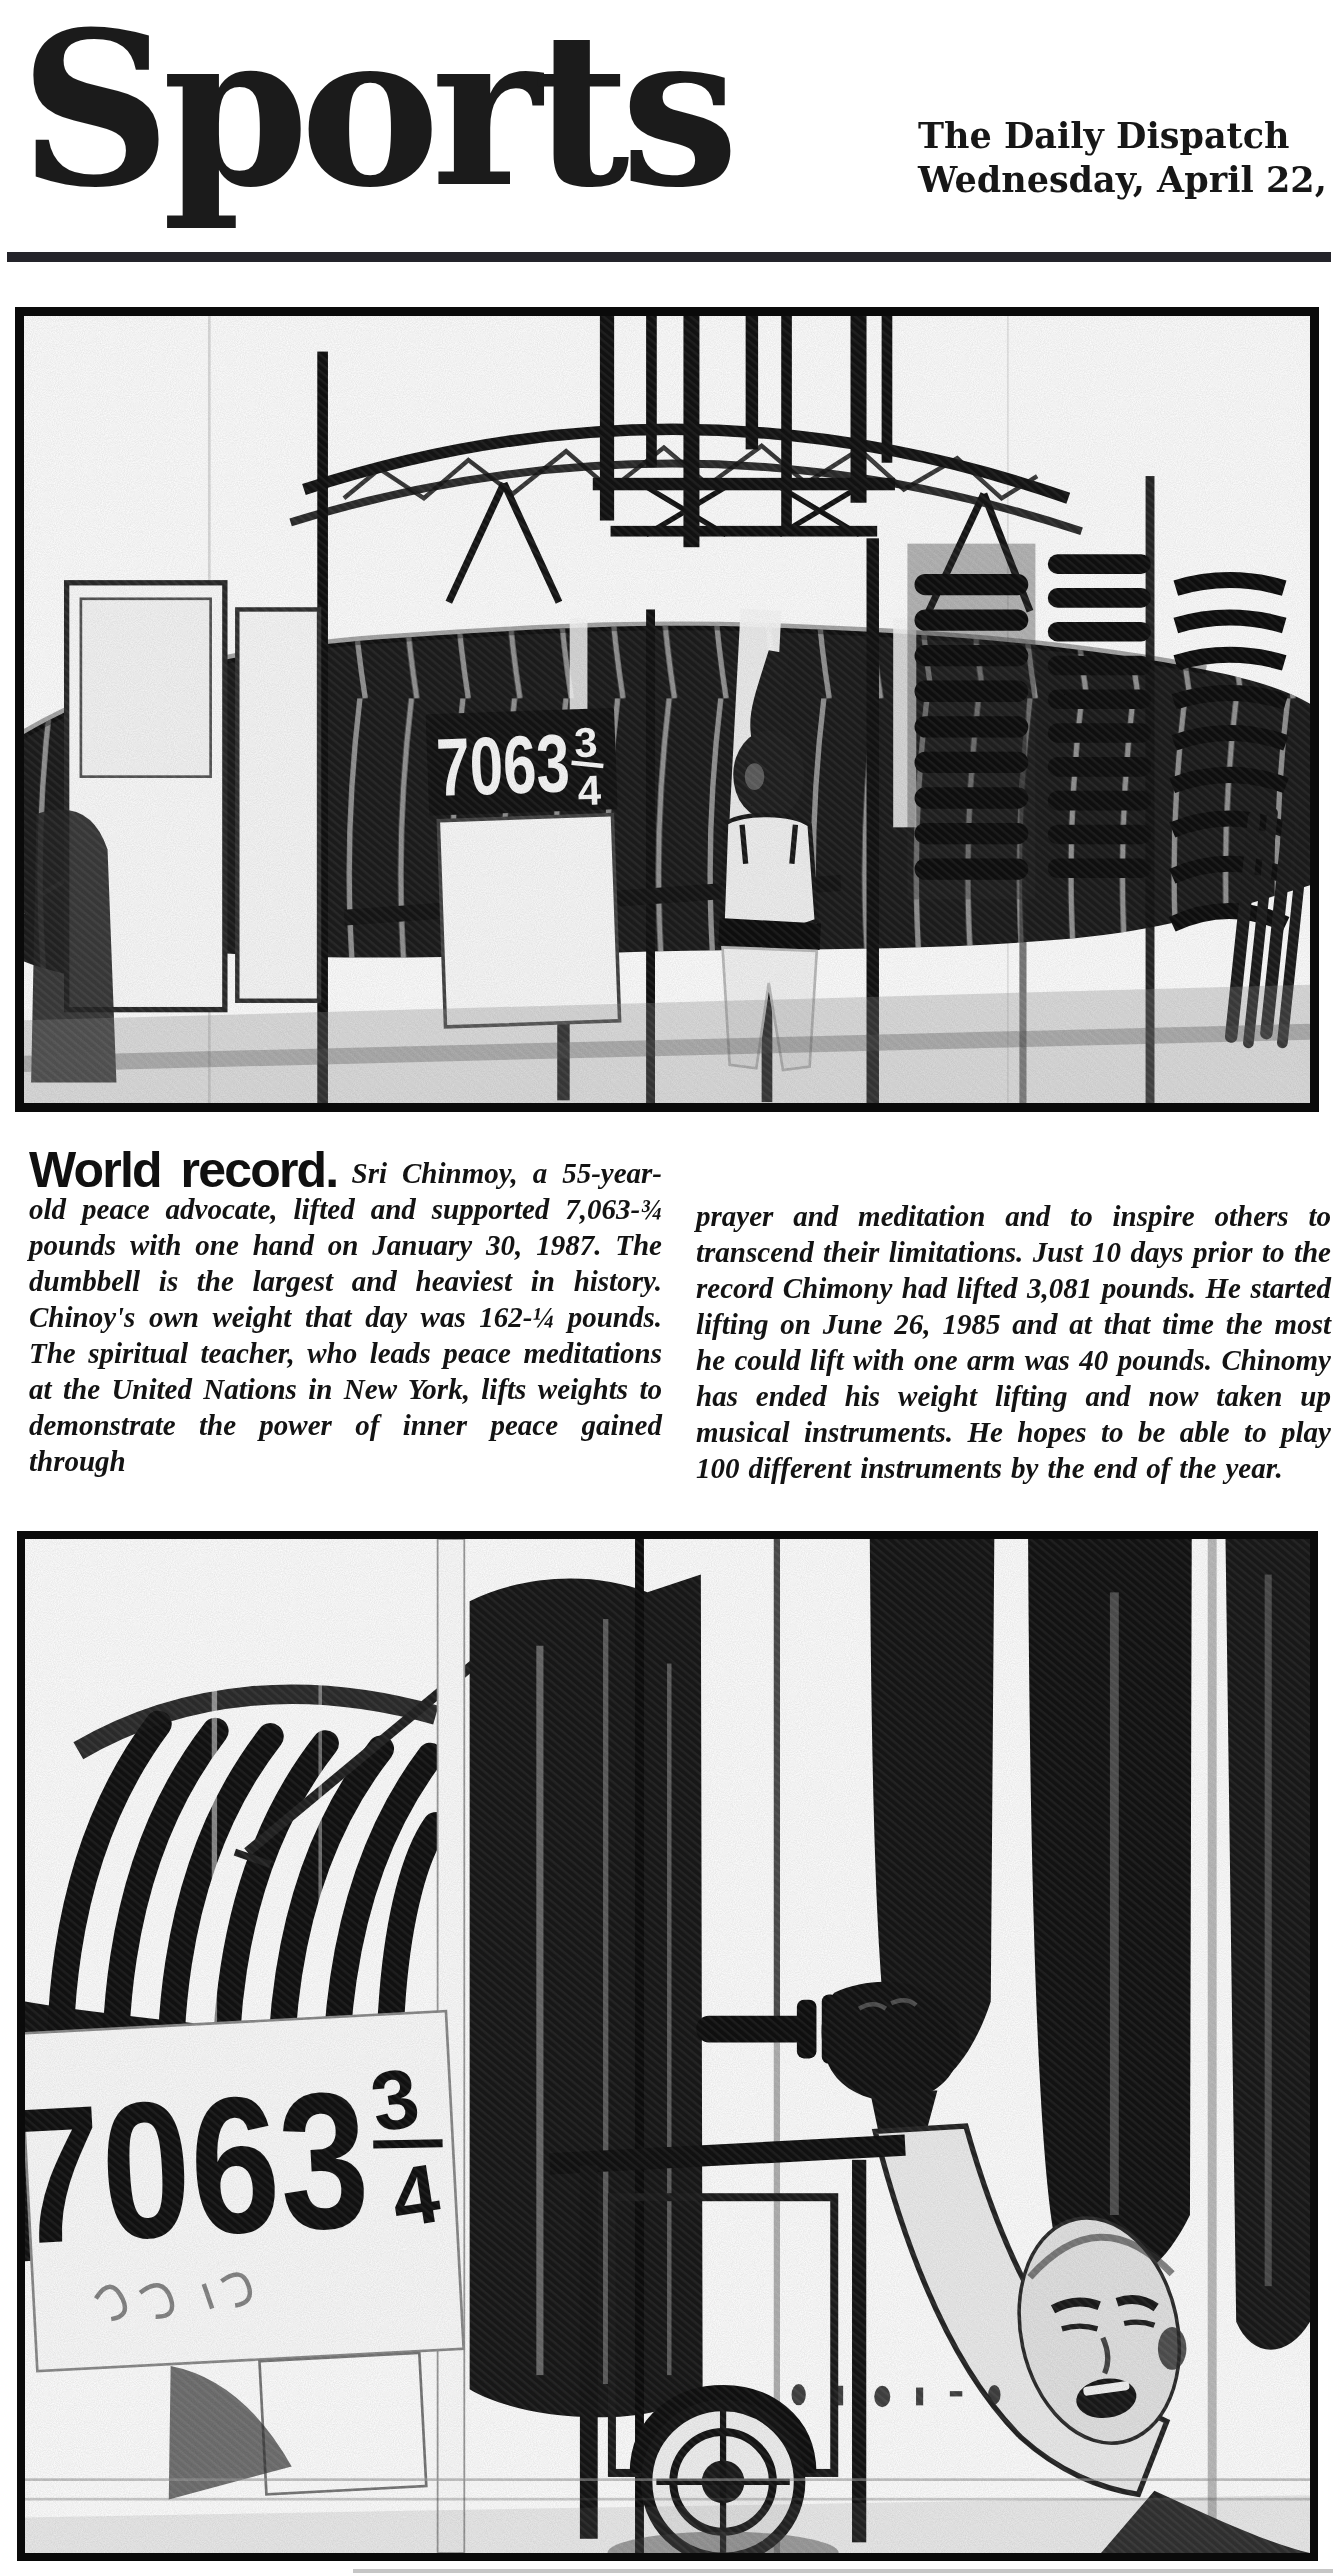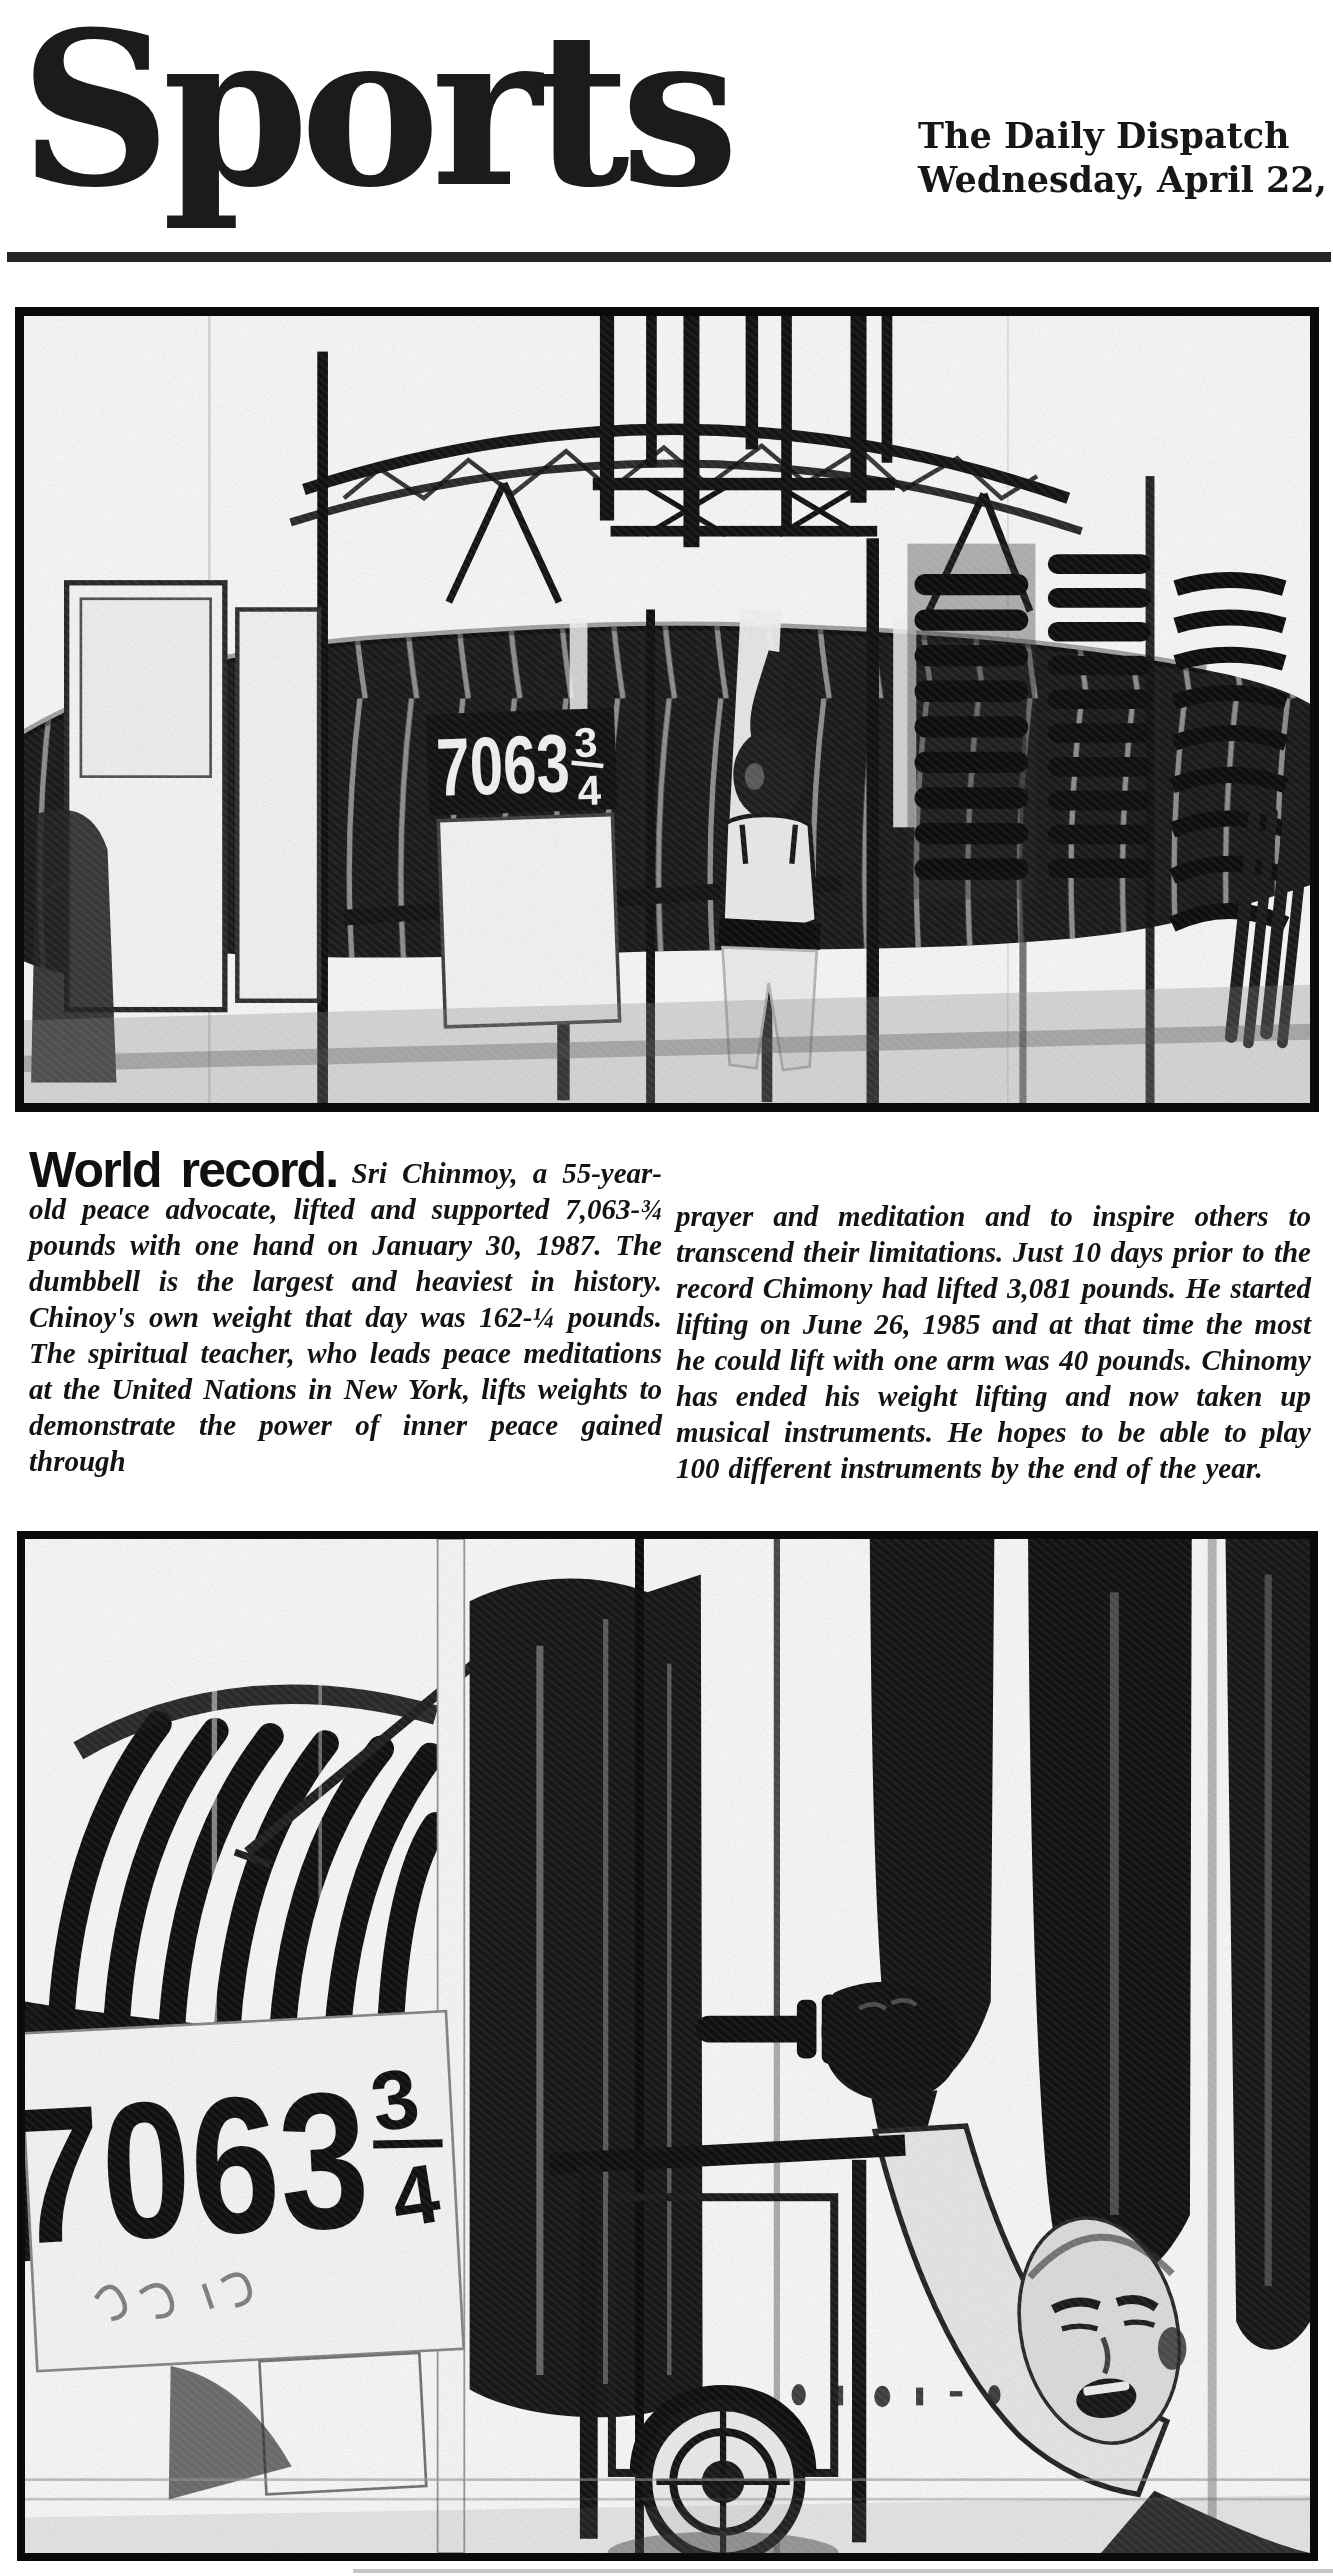--- a/index.html
+++ b/index.html
@@ -22,21 +22,21 @@
   .photo{position:absolute;background:#fff;border:9px solid #0a0a0a;box-sizing:border-box;overflow:hidden}
   #photo1{left:15px;top:307px;width:1304px;height:805px}
   #photo2{left:17px;top:1531px;width:1301px;height:1030px;border-width:8px}
   .photo svg{display:block;width:100%;height:100%}
   .caption-col{
     position:absolute;font-family:"Liberation Serif",serif;font-style:italic;
     font-weight:bold;font-size:29px;line-height:36px;color:#131313;
     text-align:justify;word-spacing:1.8px;
   }
   #cap1{left:29px;top:1148px;width:633px}
-  #cap2{left:676px;top:1198px;width:635px}
+  #cap2{left:696px;top:1198px;width:635px}
   .lead{
     font-family:"Liberation Sans",sans-serif;font-style:normal;font-weight:bold;
     font-size:50px;letter-spacing:-1.8px;color:#101010;padding-right:14.2px;
     position:relative;top:3.6px;
   }
   .bottom-line{position:absolute;left:353px;top:2569px;width:981px;height:3.6px;background:#c6c6c6}
   .signnum{font-family:"Liberation Sans",sans-serif;font-weight:bold}
 </style>
 </head>
 <body>

